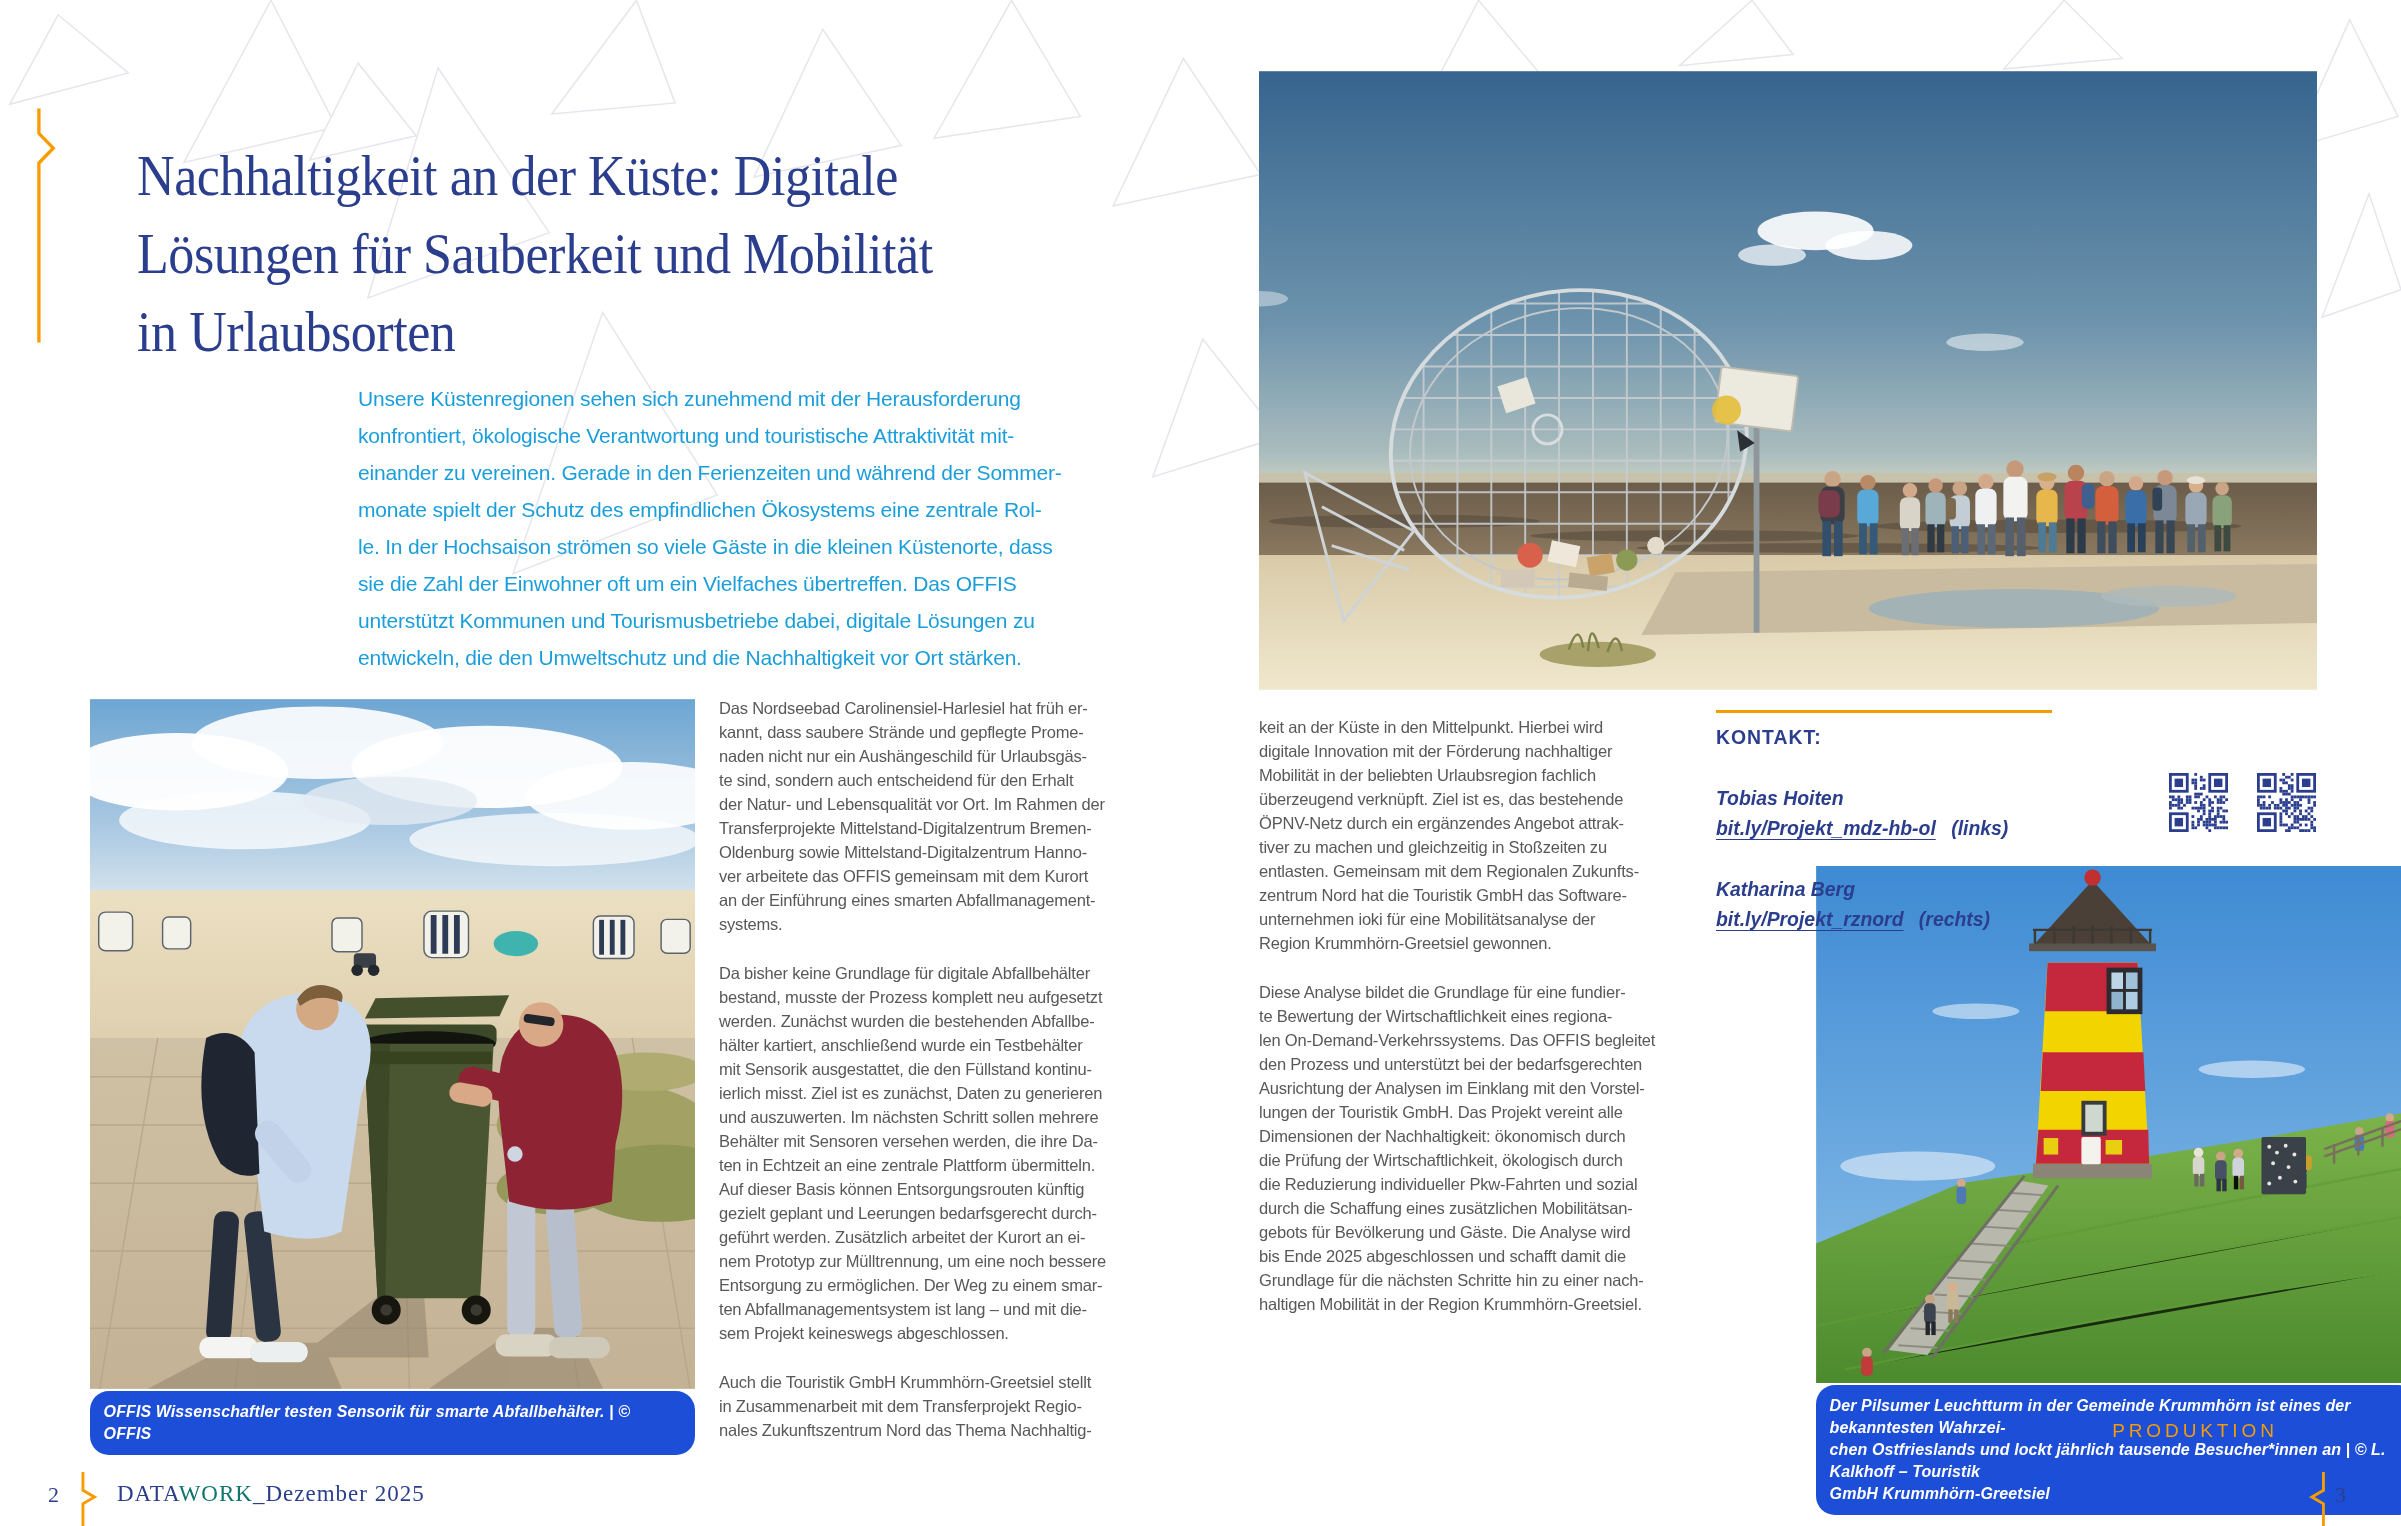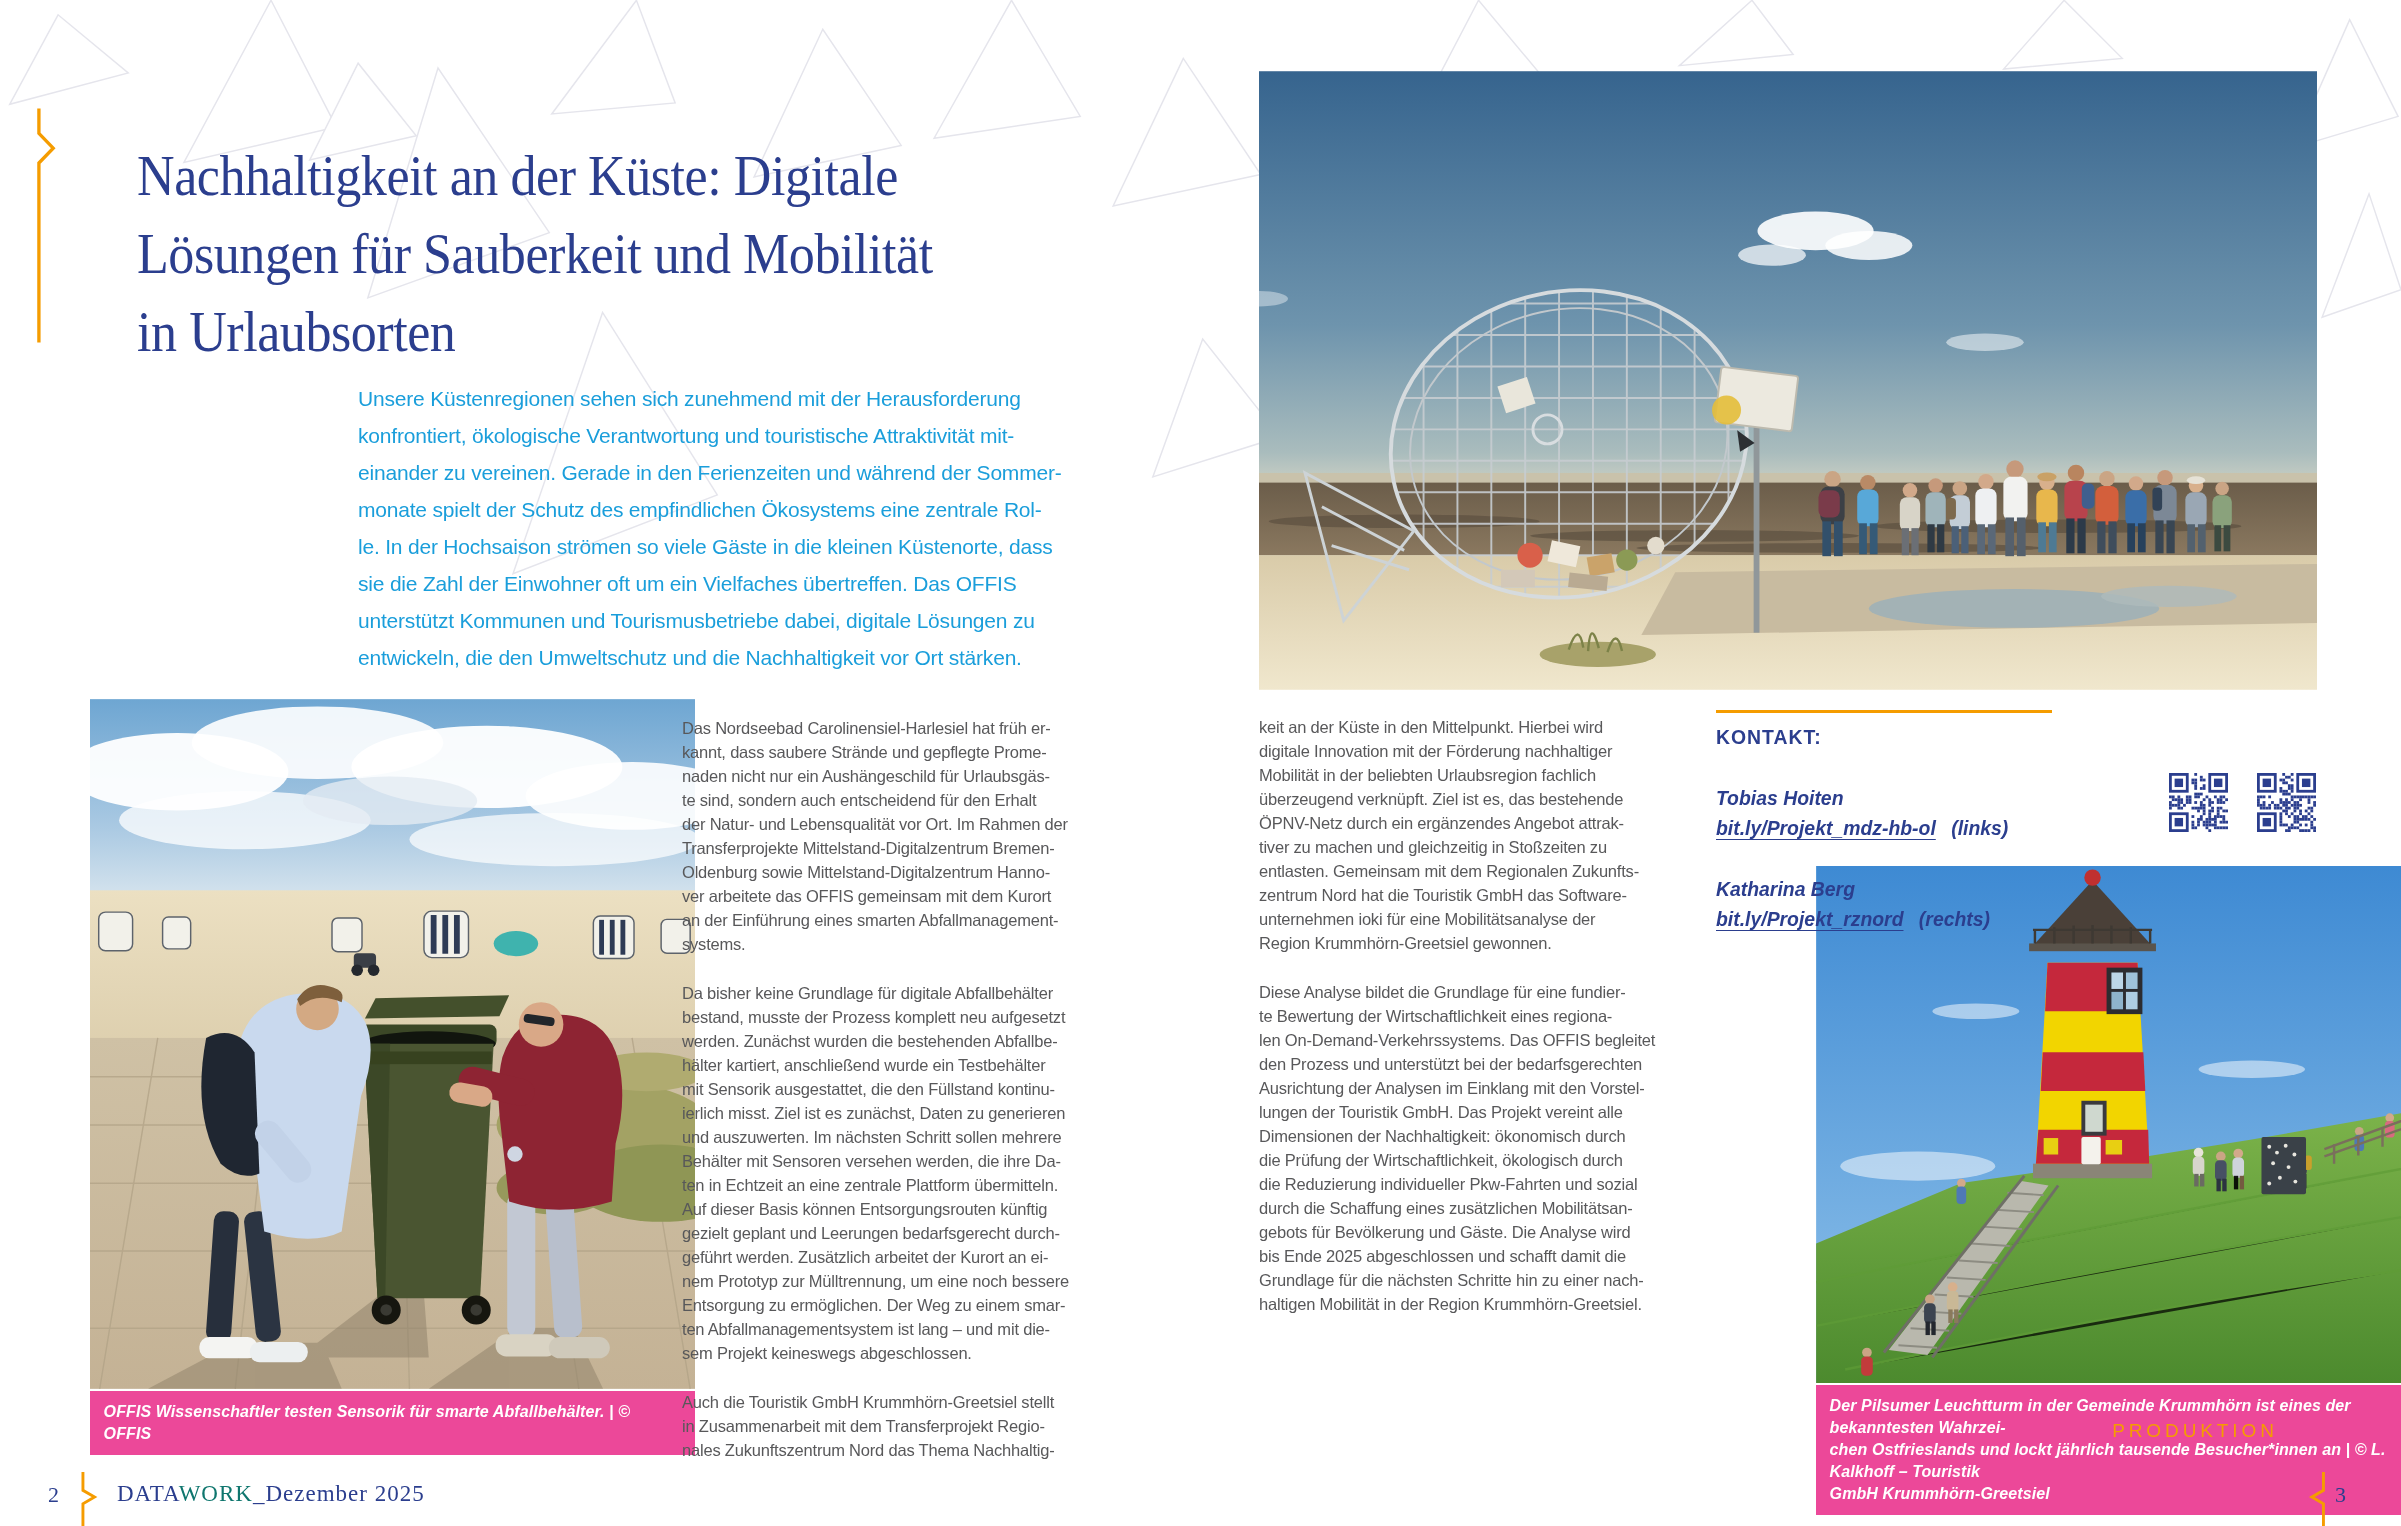--- a/index.html
+++ b/index.html
@@ -17,30 +17,30 @@
     font-family:"Liberation Serif",serif;font-size:56px;line-height:78px;
     color:#2b3e8e;font-weight:400;letter-spacing:-0.5px;
     transform:scaleX(.93);transform-origin:left top;}
 
   
   #intro{left:358px;top:359px;width:833px;z-index:2;
     font-size:21px;line-height:37px;color:#1a9edb;font-weight:400;letter-spacing:-0.2px;}
 
   
   figure{margin:0;padding:0;z-index:1;}
-  .photo-caption{background:#ec4899;color:#ffffff;font-style:italic;font-weight:700;
-    font-size:16px;line-height:22px;padding:9.7px 13.6px 10.6px 13.6px;letter-spacing:0.1px;}
+  .photo-caption{background:#1d4ed8;color:#ffffff;font-style:italic;font-weight:700;
+    font-size:16px;line-height:22px;padding:9.7px 13.6px 10.6px 13.6px;letter-spacing:0.1px;border-radius:19px;}
   #figure-waste{left:90px;top:699px;width:605px;}
   #figure-beach{left:1259px;top:71px;width:1058px;}
   #figure-lighthouse{left:1816px;top:866px;width:601px;}
 
   
   .bodycol{font-size:16.5px;line-height:24px;color:#58585a;letter-spacing:-0.2px;z-index:2;}
   .bodycol p{margin:0 0 25px 0;}
-  #col1{left:682px;top:696px;width:479px;margin-top:20px;}
+  #col1{left:719px;top:696px;width:479px;}
   #col2{left:1259px;top:715px;width:465px;}
 
   
   #contact-rule{left:1716px;top:710px;width:336px;height:2.9px;background:#f59c00;z-index:2;}
   #contact{left:1716px;top:722px;width:436px;z-index:2;color:#2b3e8e;}
   #contact-heading{font-size:19.4px;font-weight:700;letter-spacing:1px;line-height:30px;}
   .c-name{font-size:19.4px;font-weight:700;font-style:italic;line-height:30px;margin-top:31px;}
   .c-linkline{font-size:19.4px;font-style:italic;font-weight:700;line-height:30px;}
   .c-link{color:#2b3e8e;text-decoration:underline;text-underline-offset:3.9px;cursor:pointer;}
   .c-suffix{text-decoration:none;padding-left:10px;}

